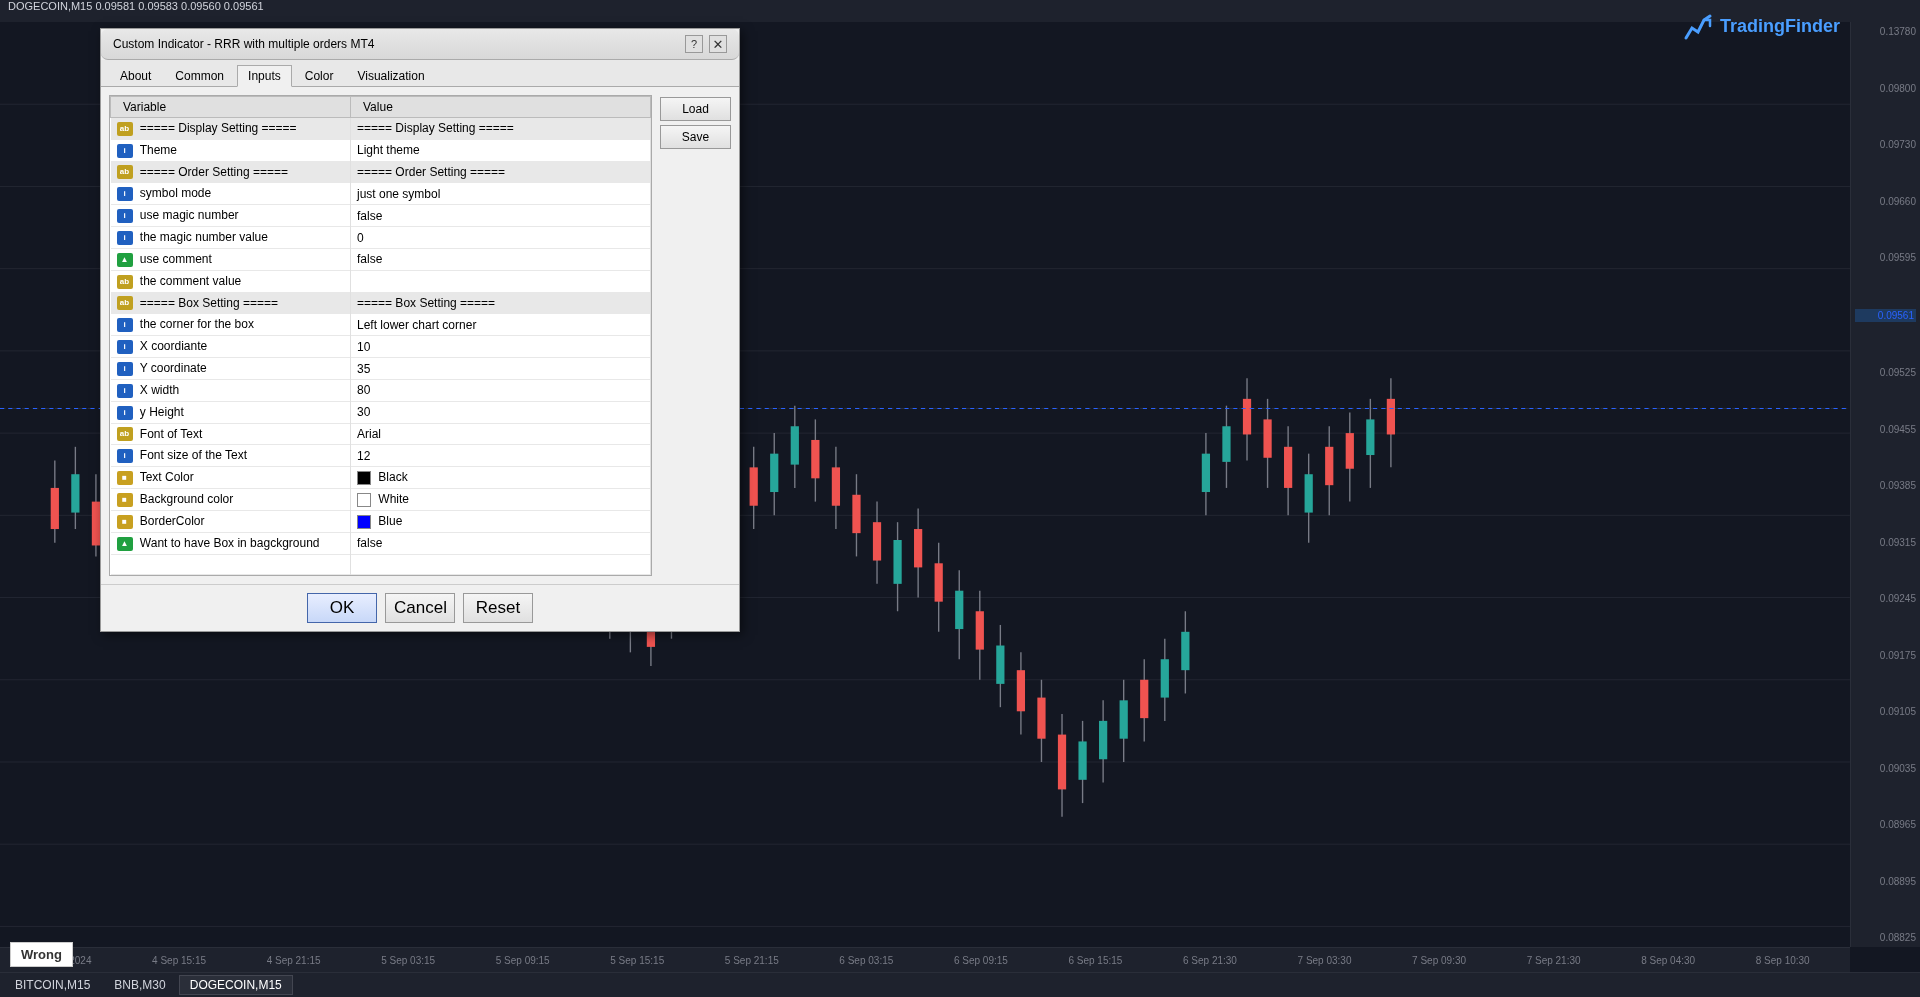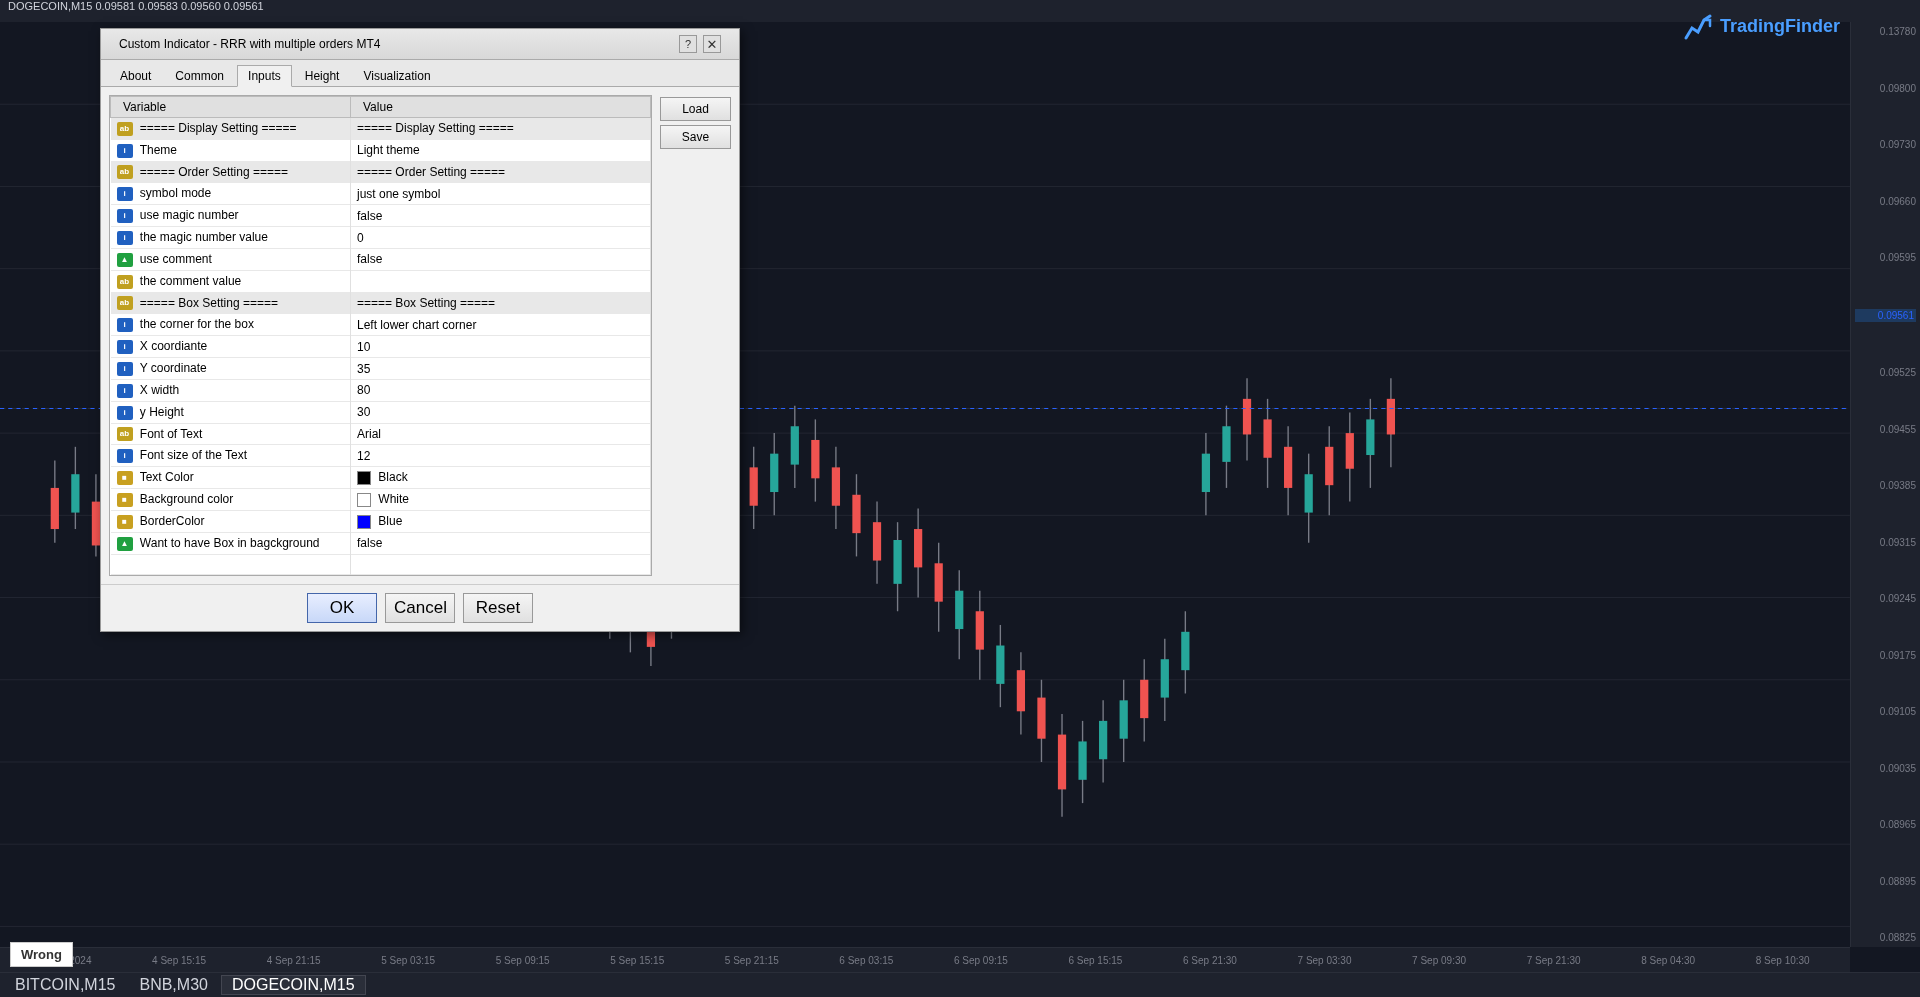--- a/index.html
+++ b/index.html
@@ -70,21 +70,21 @@
       background: #1e222d;
       display: flex;
       align-items: center;
       gap: 2px;
       padding: 0 4px;
       border-top: 1px solid #2a2e39;
     }
 
     .tab-item {
       padding: 2px 10px;
-      font-size: 16px;
+      font-size: 12px;
       color: #d1d4dc;
       cursor: pointer;
       border: 1px solid transparent;
       height: 20px;
       display: flex;
       align-items: center;
     }
 
     .tab-item.active {
       background: #2a2e39;
@@ -140,25 +140,26 @@
       background: #f0f0f0;
       border: 1px solid #999;
       box-shadow: 3px 3px 10px rgba(0,0,0,0.5);
       font-size: 12px;
       color: #000;
     }
 
     .dialog-titlebar {
       background: linear-gradient(to bottom, #e8e8e8, #d8d8d8);
       border-bottom: 1px solid #aaa;
-      padding: 6px 18px;
+      padding: 6px 12px;
       display: flex;
       justify-content: space-between;
       align-items: center;
       cursor: move;
+      border-radius: 7px;
     }
 
     .dialog-title {
       font-size: 12px;
       font-weight: normal;
       color: #000;
     }
 
     .dialog-controls {
       display: flex;
@@ -580,21 +581,21 @@
     <div class="dialog-controls">
       <div class="dialog-help-btn">?</div>
       <div class="dialog-close-btn">✕</div>
     </div>
   </div>
 
   <div class="dialog-tabs">
     <div class="dialog-tab">About</div>
     <div class="dialog-tab">Common</div>
     <div class="dialog-tab active">Inputs</div>
-    <div class="dialog-tab">Height</div>
+    <div class="dialog-tab">Color</div>
     <div class="dialog-tab">Visualization</div>
   </div>
 
   <div class="dialog-body">
 
     <div class="params-table-container">
       <table class="params-table">
         <thead>
           <tr>
             <th>Variable</th>

